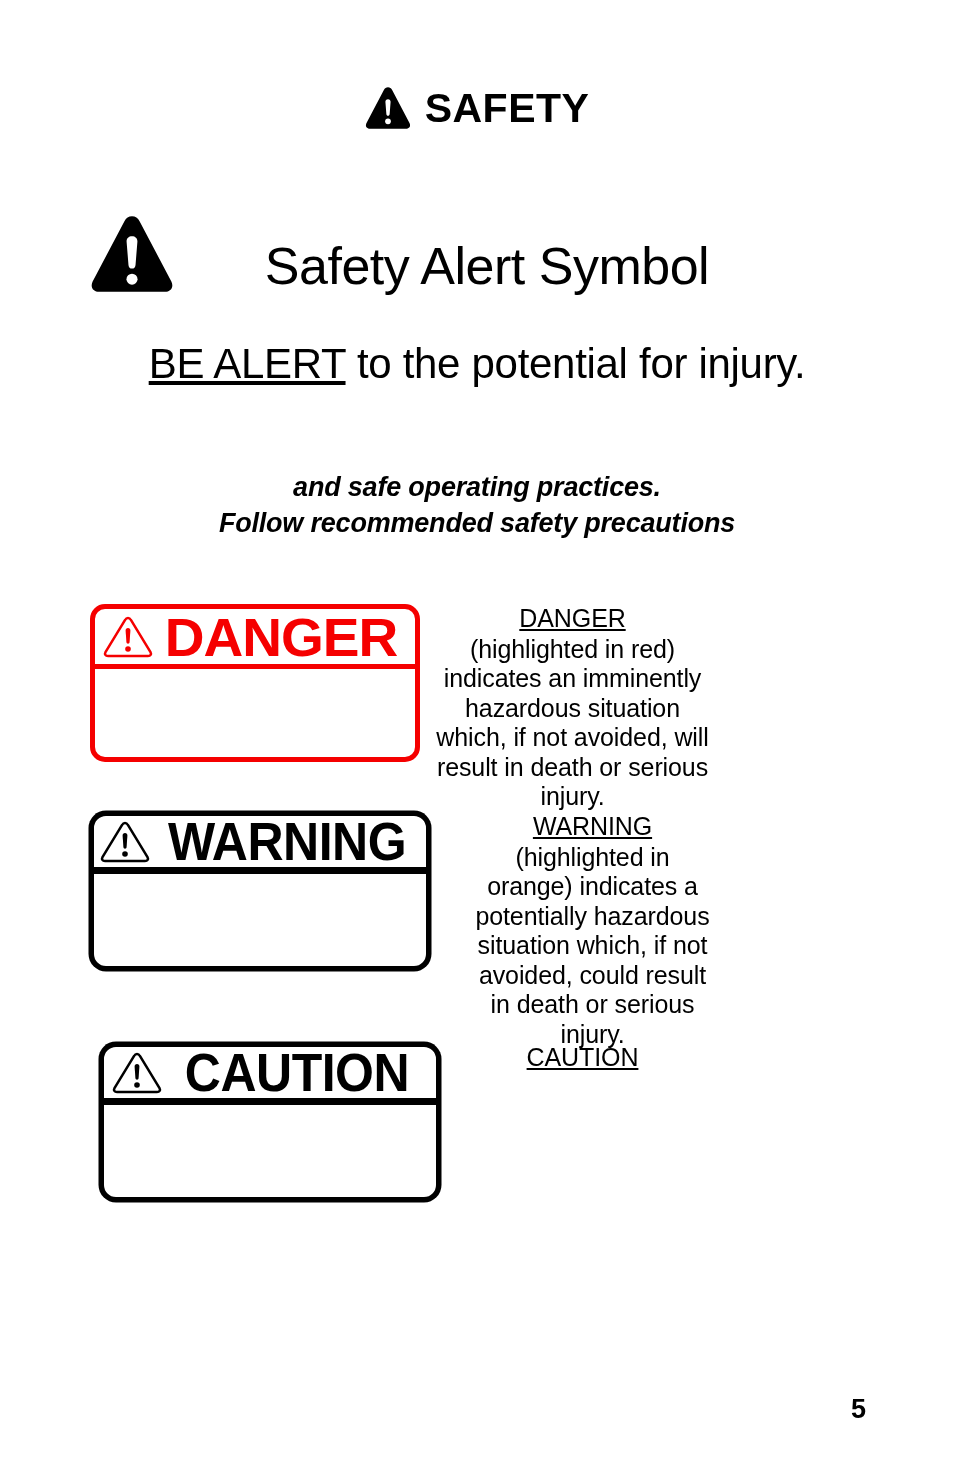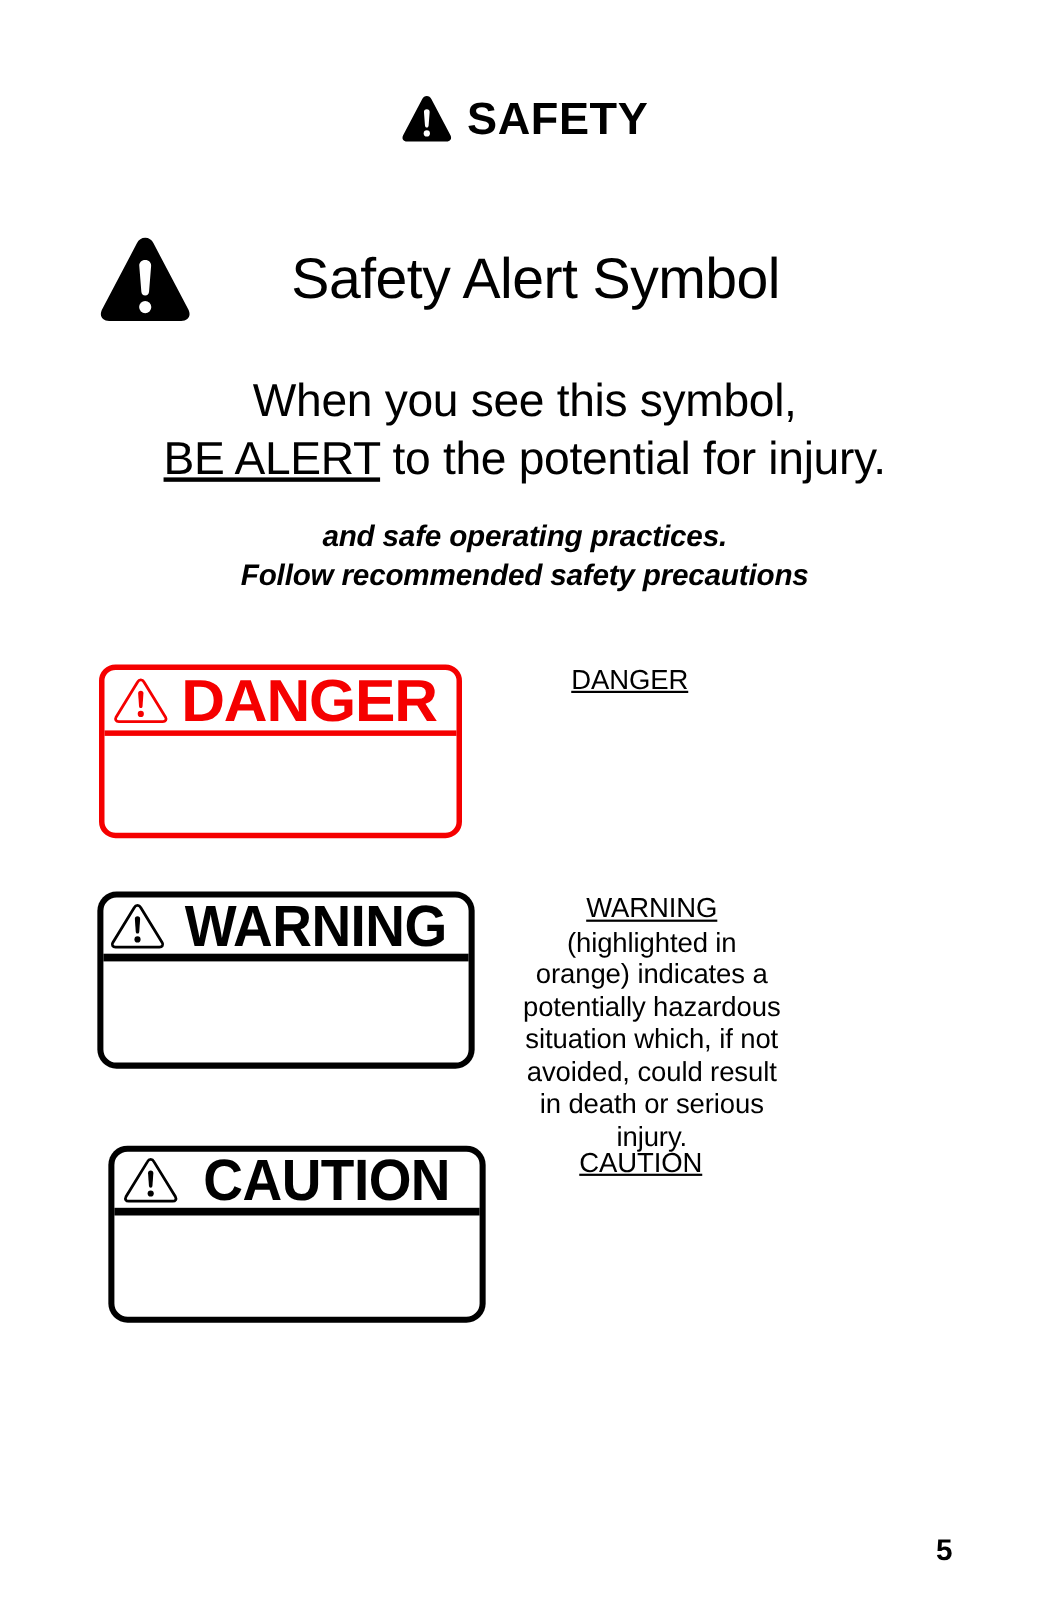--- a/index.html
+++ b/index.html
@@ -36,21 +36,21 @@
     line-height: 1;
   }
 
   
   .title-row {
     position: absolute;
     top: 214px;
     left: 90px;
     width: 780px;
     display: flex;
-    align-items: center;
+    align-items: flex-end;
   }
   .title-row .big-tri { width: 84px; height: 80px; display: block; flex: 0 0 auto; }
   .title-row .title-text {
     flex: 1 1 auto;
     text-align: center;
     font-family: "Liberation Sans Narrow", "Liberation Sans", sans-serif;
     font-weight: normal;
     font-size: 52px;
     line-height: 1.05;
     letter-spacing: -0.5px;
@@ -239,21 +239,20 @@
 <div class="title-row">
   <svg class="big-tri" viewBox="0 0 100 94">
     <path d="M50 2 C54 2 57 4 59 8 L97 80 C100 87 96 92 89 92 L11 92 C4 92 0 87 3 80 L41 8 C43 4 46 2 50 2 Z" fill="#000000"></path>
     <path d="M50 26 C54 26 56.8 28.8 56.4 32.6 L54.2 60 C54 62.8 52.4 64.4 50 64.4 C47.6 64.4 46 62.8 45.8 60 L43.6 32.6 C43.2 28.8 46 26 50 26 Z" fill="#ffffff"></path>
     <circle cx="50" cy="77" r="6.6" fill="#ffffff"></circle>
   </svg>
   <div class="title-text">Safety Alert Symbol</div>
 </div>
 
 <div class="lead">
-  <div>When you see this symbol,</div>
   <div><u>BE ALERT</u><span> to the potential for injury.</span></div>
 </div>
 
 <div class="subnote">
   <div>and safe operating practices.</div>
   <div>Follow recommended safety precautions</div>
 </div>
 
 <div class="sw-row r-danger">
   <div class="sw-left">
@@ -264,20 +263,21 @@
           <path d="M50 24 C53 24 55 26 54.8 29 L53.2 52 C53 54.2 51.8 55.4 50 55.4 C48.2 55.4 47 54.2 46.8 52 L45.2 29 C45 26 47 24 50 24 Z" fill="#f50000"></path>
           <circle cx="50" cy="66" r="5.6" fill="#f50000"></circle>
         </svg>
         <span class="pl-word">DANGER</span>
       </div>
       <div class="pl-blank"></div>
     </div>
   </div>
   <div class="sw-right">
     <span class="sw-head">DANGER</span>
+    <span class="sw-body">(highlighted in red) indicates an imminently hazardous situation which, if not avoided, will result in death or serious injury.</span>
   </div>
 </div>
 
 <div class="sw-row r-warning">
   <div class="sw-left">
     <div class="placard warning">
       <div class="pl-top">
         <svg class="pl-icon" viewBox="0 0 100 84">
           <path d="M50 4 C52.6 4 54.4 5.4 55.8 8 L95 72 C97.4 76.6 95 80 90 80 L10 80 C5 80 2.6 76.6 5 72 L44.2 8 C45.6 5.4 47.4 4 50 4 Z" fill="none" stroke="#000000" stroke-width="5"></path>
           <path d="M50 24 C53 24 55 26 54.8 29 L53.2 52 C53 54.2 51.8 55.4 50 55.4 C48.2 55.4 47 54.2 46.8 52 L45.2 29 C45 26 47 24 50 24 Z" fill="#000000"></path>

